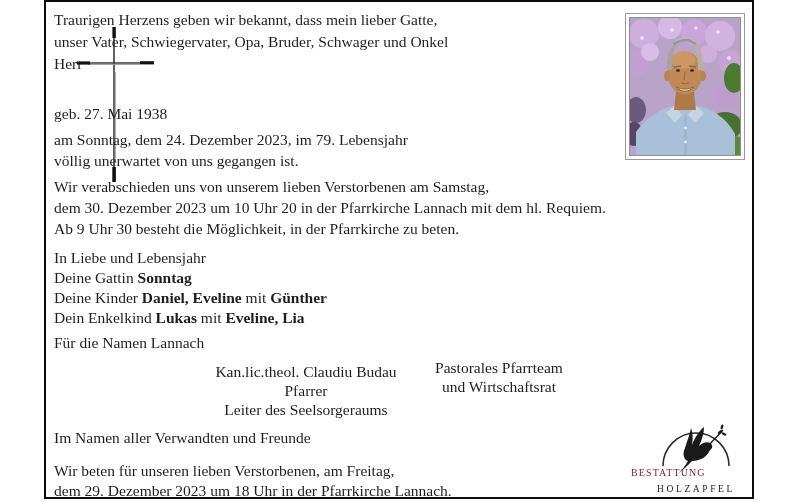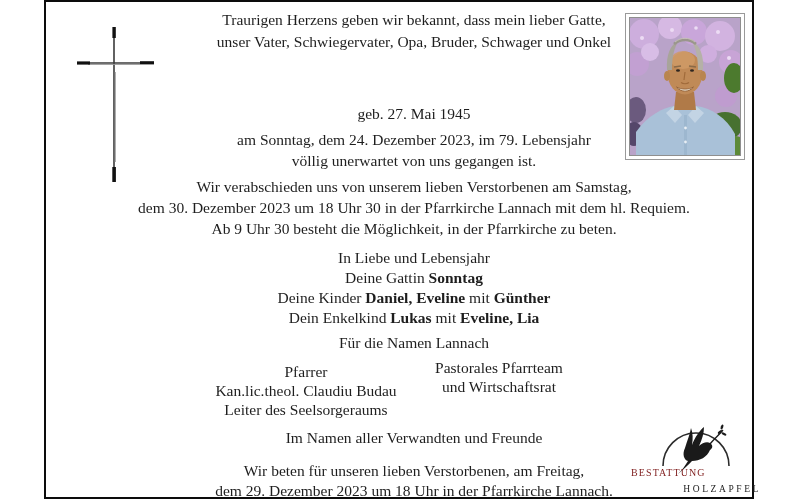--- a/index.html
+++ b/index.html
@@ -5,21 +5,21 @@
   html,body{margin:0;padding:0;}
   body{
     width:800px;height:502px;background:#ffffff;position:relative;
     font-family:"Liberation Serif", serif;color:#1e1e1e;overflow:hidden;
   }
   .card{
     position:absolute;left:44px;top:0;width:710px;height:499px;
     border:2px solid #0c0c0c;box-sizing:border-box;background:#fff;
   }
   .line{
-    position:absolute;left:15px;width:100%;text-align:center;
+    position:absolute;left:8px;width:100%;
     font-size:15.5px;line-height:1.25;white-space:nowrap;
   }
   .name-line{font-size:23.5px;font-weight:bold;letter-spacing:.3px;}
   .b{font-weight:bold;}
   .clergy{
     position:absolute;text-align:center;font-size:15.5px;line-height:19px;
   }
   
   .photo-frame{
     position:absolute;left:579px;top:11px;width:120px;height:147px;
@@ -32,21 +32,21 @@
   
   .cross-wrap{position:absolute;left:26px;top:18px;width:90px;height:168px;}
   
   .logo{position:absolute;left:585px;top:418px;width:130px;height:80px;}
   .logo svg{position:absolute;left:0;top:0;}
   .logo-line1{
     position:absolute;top:47px;left:0;width:100%;text-align:left;
     font-size:10px;letter-spacing:1.1px;color:#7f1d1d;white-space:nowrap;
   }
   .logo-line2{
-    position:absolute;top:64px;left:0;width:100%;text-align:right;
+    position:absolute;top:64px;left:0;width:100%;text-align:center;
     font-size:9.5px;letter-spacing:2.6px;color:#222;white-space:nowrap;
   }
 </style>
 </head>
 <body>
 
 <div class="card">
 
   <div class="cross-wrap">
     <svg width="90" height="168" viewBox="0 0 90 168" xmlns="http://www.w3.org/2000/svg">
@@ -112,44 +112,45 @@
         <ellipse cx="48" cy="52.5" rx="2" ry="1.3" fill="#2f2620"></ellipse>
         <ellipse cx="62" cy="52.5" rx="2" ry="1.3" fill="#2f2620"></ellipse>
         <path d="M55,54 L54,62 M51,64.5 C53,66.2 57,66.2 59,64.5" stroke="#a06b3b" stroke-width="1.2" fill="none"></path>
         <path d="M46.5,69 C51,74.5 59,74.5 63.5,69 C59,71.8 51,71.8 46.5,69 Z" fill="#efe6d6" stroke="#8a5a34" stroke-width="0.8"></path>
       </svg>
     </div>
   </div>
 
   <div class="line" style="top:8px">Traurigen Herzens geben wir bekannt, dass mein lieber Gatte,</div>
   <div class="line" style="top:30px">unser Vater, Schwiegervater, Opa, Bruder, Schwager und Onkel</div>
-  <div class="line" style="top:102px">geb. 27. Mai 1945</div>
+  <div class="line" style="top:52px">Herr</div>
+  <div class="line" style="top:102px">geb. 27. Mai 1938</div>
   <div class="line" style="top:128px">am Sonntag, dem 24. Dezember 2023, im 79. Lebensjahr</div>
   <div class="line" style="top:149px">völlig unerwartet von uns gegangen ist.</div>
   <div class="line" style="top:175px">Wir verabschieden uns von unserem lieben Verstorbenen am Samstag,</div>
-  <div class="line" style="top:196px">dem 30. Dezember 2023 um 18 Uhr 30 in der Pfarrkirche Lannach mit dem hl. Requiem.</div>
+  <div class="line" style="top:196px">dem 30. Dezember 2023 um 10 Uhr 20 in der Pfarrkirche Lannach mit dem hl. Requiem.</div>
   <div class="line" style="top:217px">Ab 9 Uhr 30 besteht die Möglichkeit, in der Pfarrkirche zu beten.</div>
 
   <div class="line" style="top:246px">In Liebe und Lebensjahr</div>
   <div class="line" style="top:266px"><span>Deine Gattin</span>
     <span class="b">Sonntag</span></div>
   <div class="line" style="top:286px"><span>Deine Kinder</span>
     <span class="b">Daniel, Eveline</span>
     <span>mit</span>
     <span class="b">Günther</span></div>
   <div class="line" style="top:306px"><span>Dein Enkelkind</span>
     <span class="b">Lukas</span>
     <span>mit</span>
     <span class="b">Eveline, Lia</span></div>
 
   <div class="line" style="top:331px">Für die Namen Lannach</div>
 
   <div class="clergy" style="left:140px;top:360px;width:240px">
+    <div>Kan.lic.theol. Claudiu Budau</div>
     <div>Pfarrer</div>
-    <div>Kan.lic.theol. Claudiu Budau</div>
     <div>Leiter des Seelsorgeraums</div>
   </div>
   <div class="clergy" style="left:333px;top:356px;width:240px">
     <div>Pastorales Pfarrteam</div>
     <div>und Wirtschaftsrat</div>
   </div>
 
   <div class="line" style="top:426px">Im Namen aller Verwandten und Freunde</div>
   <div class="line" style="top:459px">Wir beten für unseren lieben Verstorbenen, am Freitag,</div>
   <div class="line" style="top:479px">dem 29. Dezember 2023 um 18 Uhr in der Pfarrkirche Lannach.</div>

